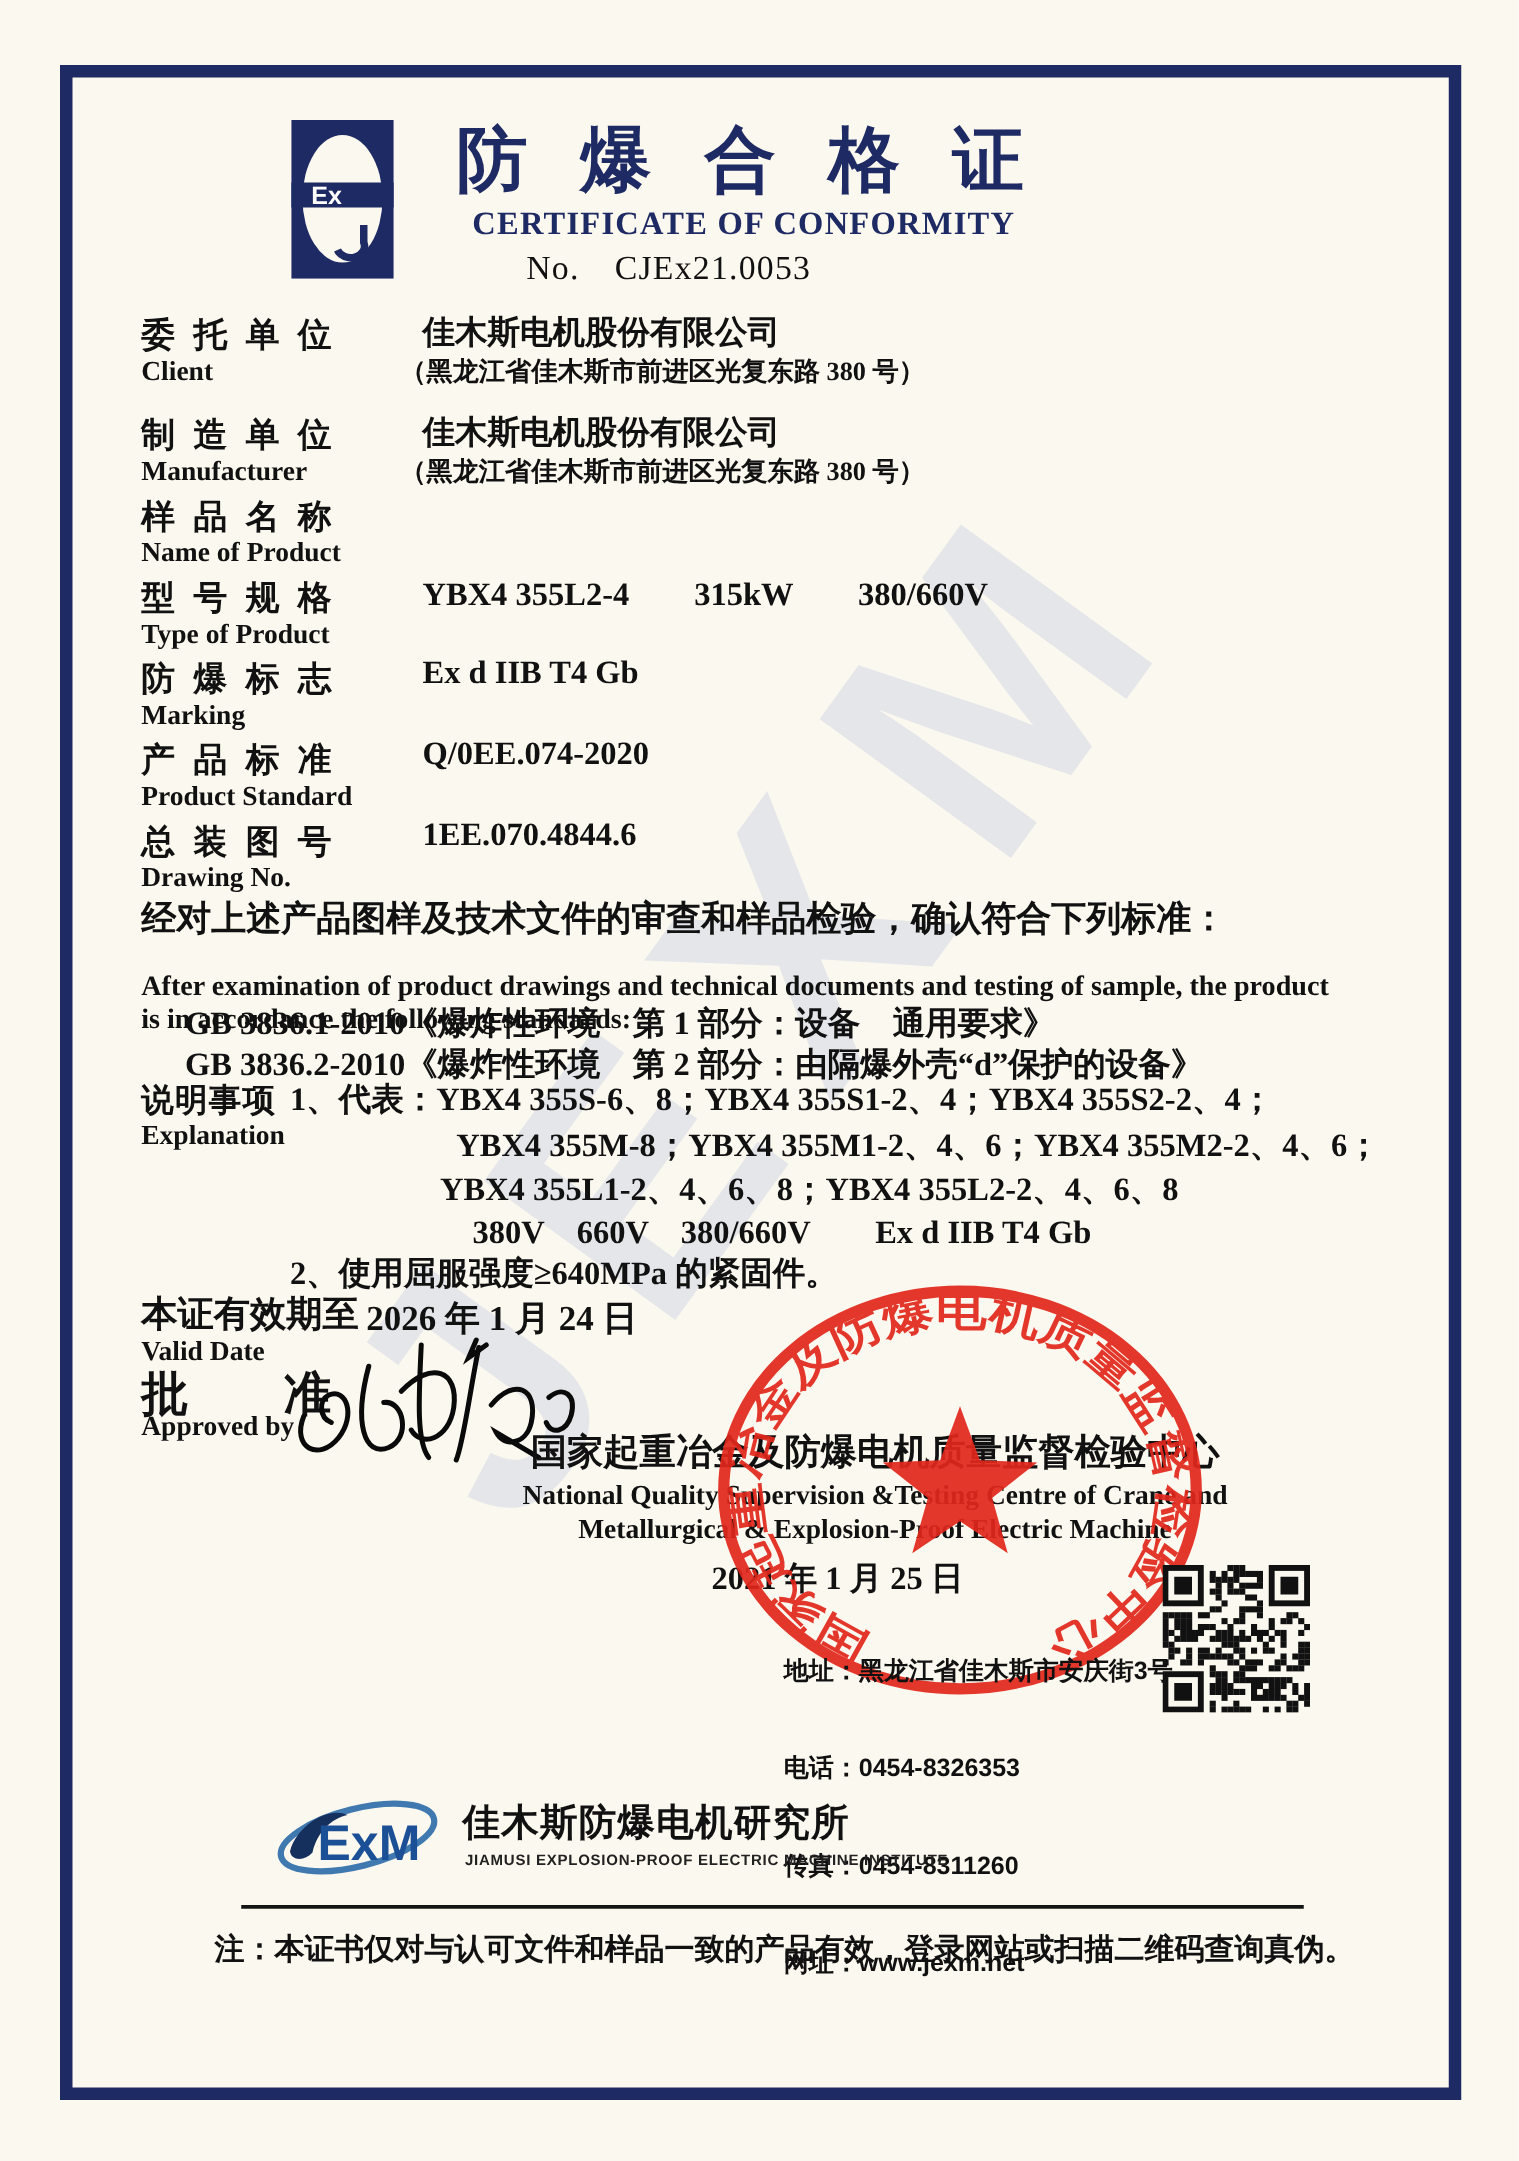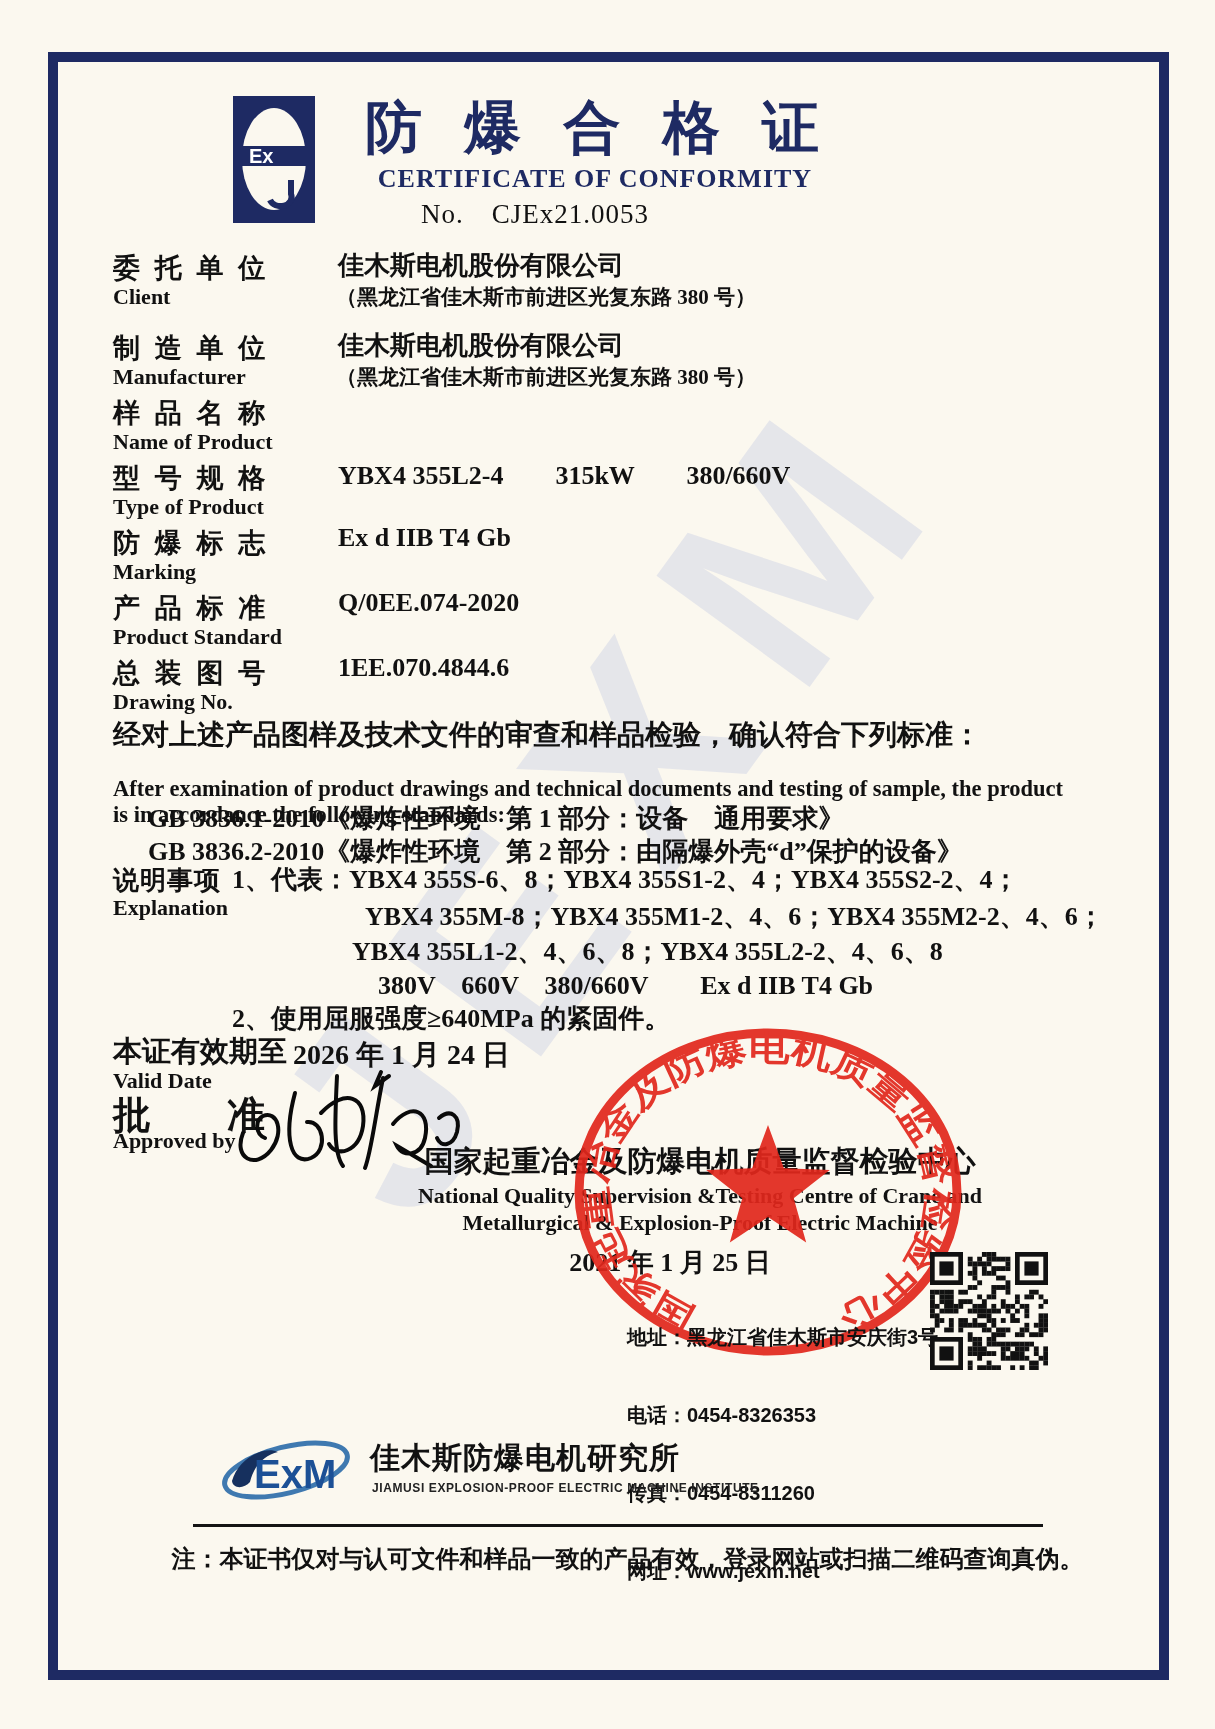--- a/index.html
+++ b/index.html
@@ -12,21 +12,21 @@
              color:rgba(125,142,216,0.17);transform:rotate(-54deg);
              font-family:"Liberation Sans","DejaVu Sans",sans-serif;pointer-events:none;}
   .title-cn{left:330px;top:90px;width:530px;text-align:center;color:#1e2a63;font-size:57px;
             font-weight:700;letter-spacing:6px;word-spacing:16px;}
   .title-en{left:330px;top:164px;width:530px;text-align:center;color:#1e2a63;font-size:26px;
             font-weight:700;letter-spacing:1px;}
   .cert-no{left:270px;top:199px;width:530px;text-align:center;font-size:27px;font-weight:400;letter-spacing:1px;}
   .lbl-cn{left:113px;font-size:27px;font-weight:600;letter-spacing:4px;white-space:pre;}
   .lbl-en{left:113px;font-size:22px;font-weight:600;}
   .val{left:338px;font-size:26px;font-weight:700;white-space:pre;}
-  .val2{left:336px;font-size:21px;font-weight:600;white-space:pre;}
+  .val2{left:320px;font-size:21px;font-weight:600;white-space:pre;}
   .stmt-cn{left:113px;top:716px;font-size:28px;font-weight:700;}
   .stmt-en{left:113px;font-size:22.5px;font-weight:600;margin-top:28px;}
   .std{left:148px;font-size:26px;font-weight:700;white-space:pre;}
   .expl{font-size:26px;font-weight:700;white-space:pre;}
   .org-block{left:385px;top:1142px;width:630px;text-align:center;}
   .org-cn{font-size:29px;font-weight:700;}
   .org-en{font-size:22px;font-weight:700;line-height:27px;}
   .org-date{font-size:26px;font-weight:700;margin-top:9px;padding-right:60px;}
   .contact{left:627px;top:1272px;font-family:"Liberation Sans","DejaVu Sans",sans-serif;
            font-size:20px;font-weight:600;line-height:26px;white-space:pre;}

